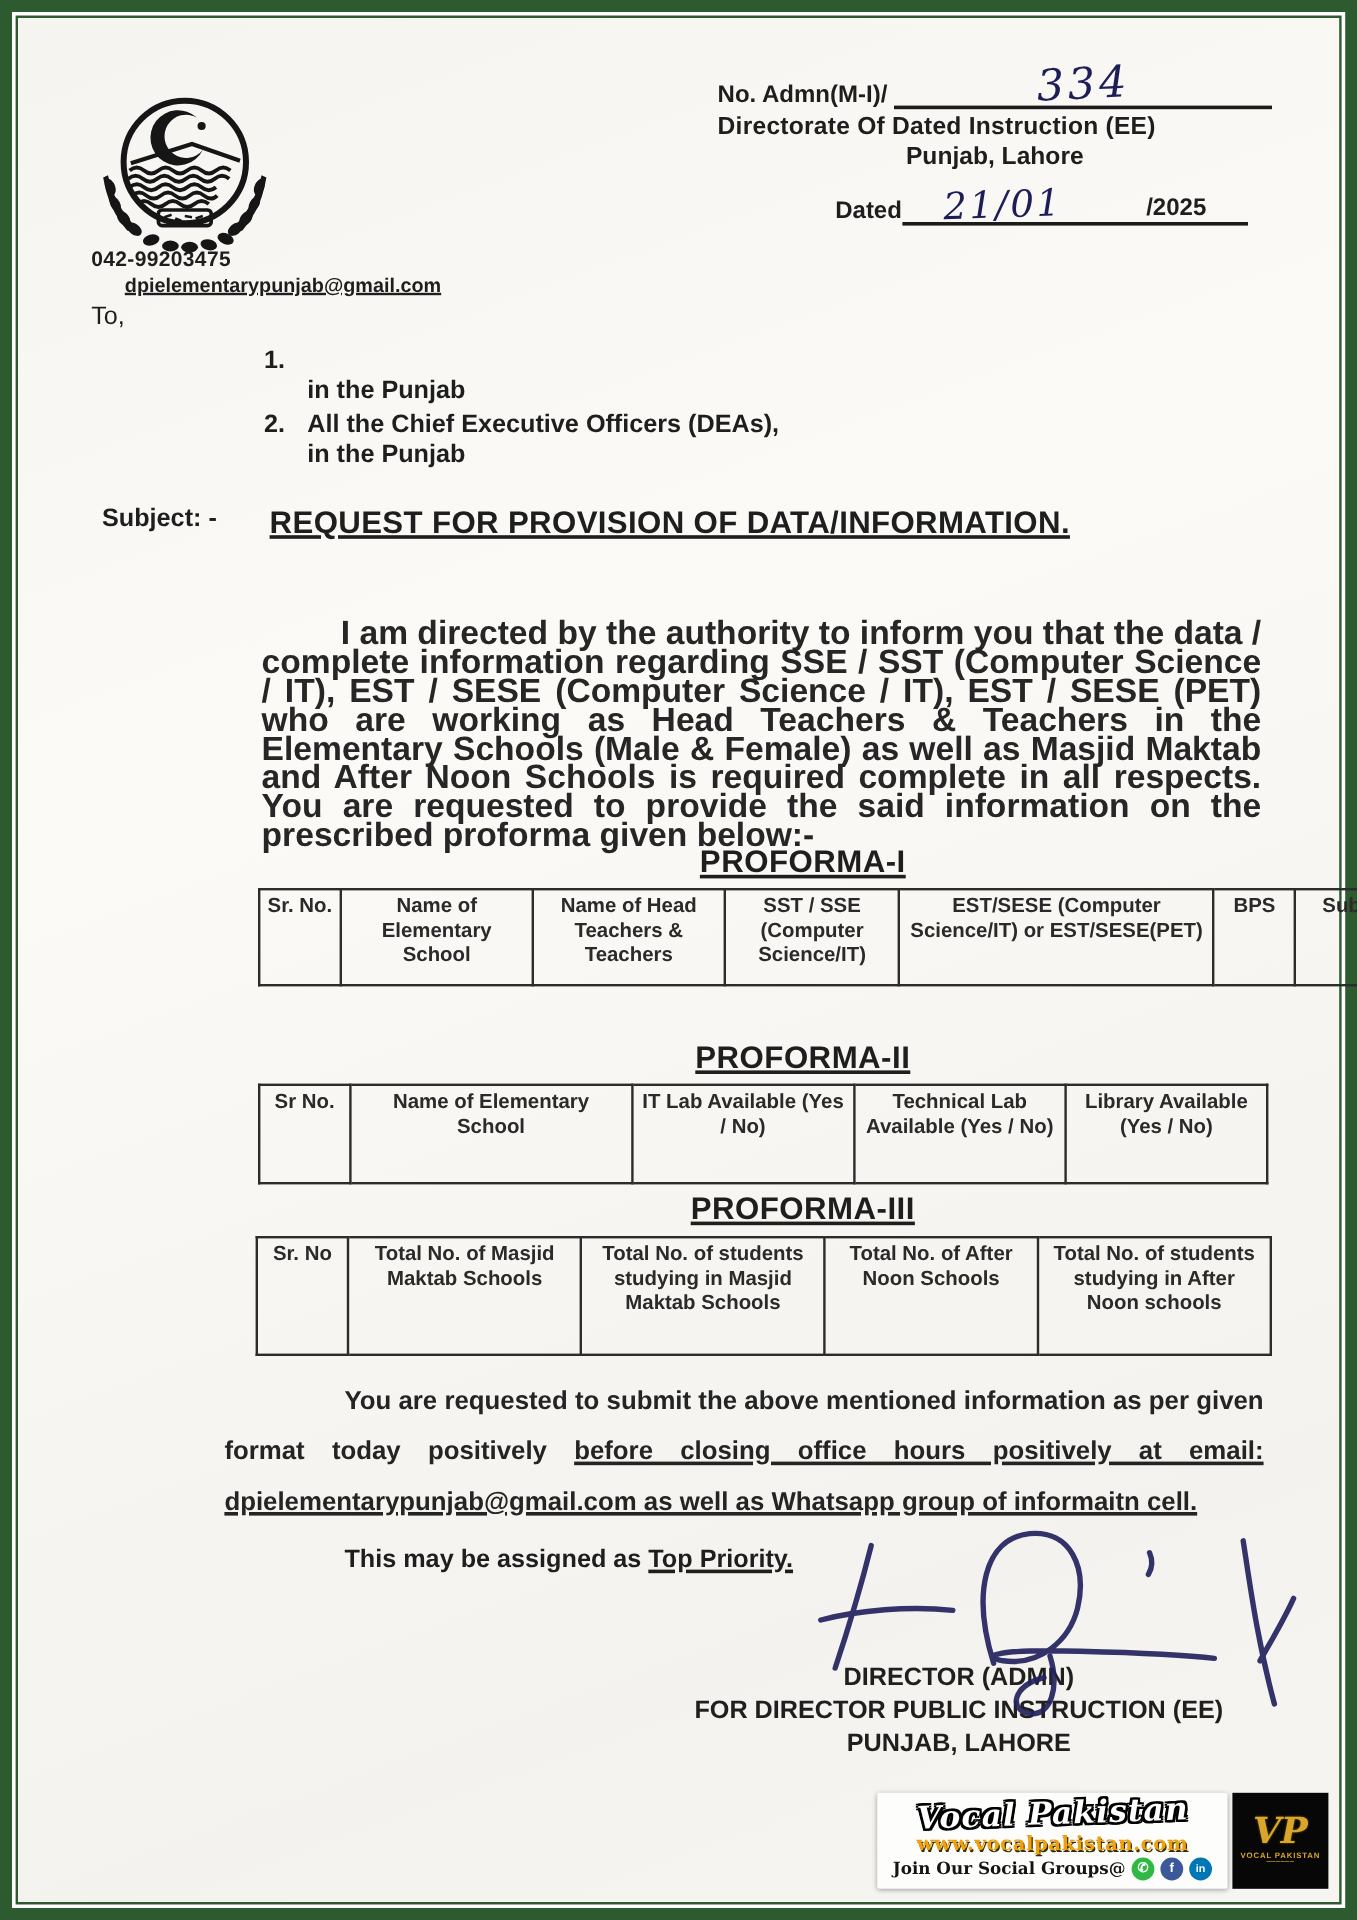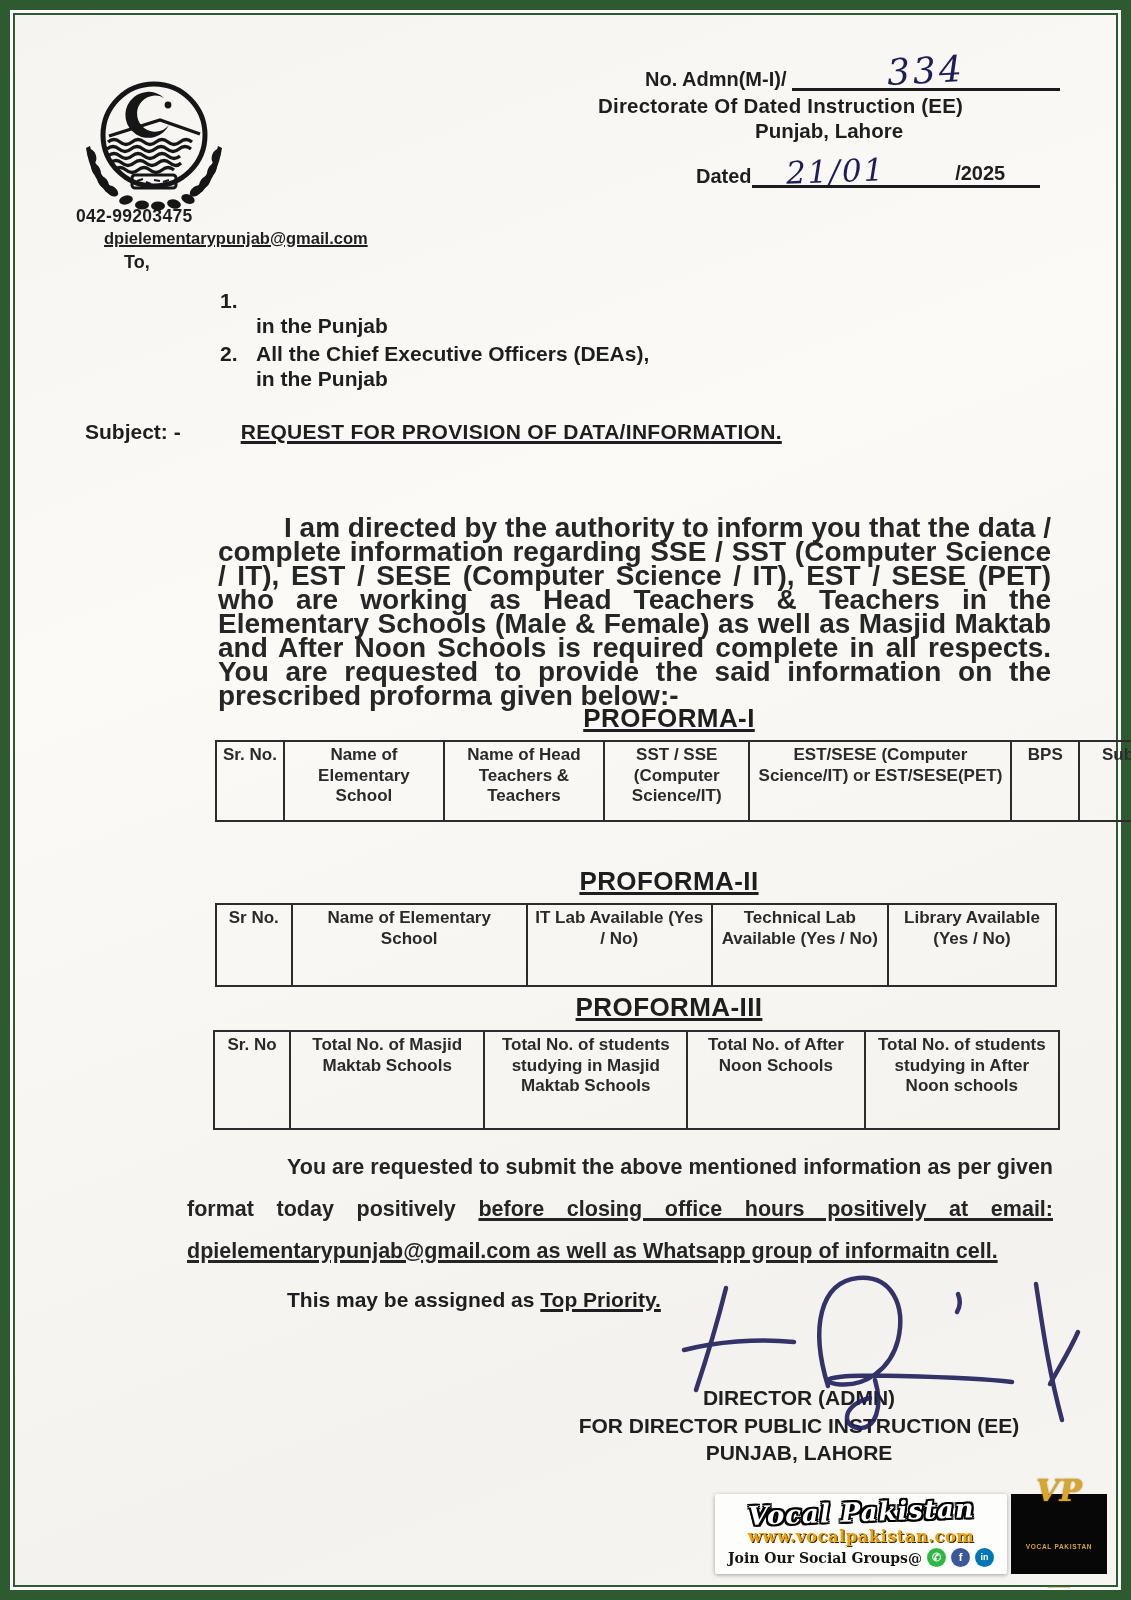--- a/index.html
+++ b/index.html
@@ -13,42 +13,42 @@
     position:absolute;inset:0;overflow:hidden;
     background:linear-gradient(160deg,#f5f4f0 0%,#fbfaf7 35%,#f3f2ee 80%,#f6f5f1 100%);
     box-shadow:inset 0 0 0 10px #2d5b2f, inset 0 0 0 13px #ffffff, inset 0 0 0 15px #2d5b2f;
   }
   .abs{position:absolute;}
   .hw{font-family:"DejaVu Serif", serif;font-style:italic;color:#1d1d58;font-weight:400;}
 
   
   .logo-wrap{left:76px;top:78px;width:156px;height:136px;}
   .refblock{left:598px;top:56px;width:462px;}
-  .ref-line1{display:flex;align-items:flex-end;font-size:20px;font-weight:bold;margin-left:47px;}
+  .ref-line1{display:flex;align-items:flex-end;font-size:20px;font-weight:bold;}
   .ref-underline{flex:1;border-bottom:3px solid #1c1c1c;text-align:center;margin-left:6px;}
   .ref-underline .hw{font-size:36px;line-height:30px;display:inline-block;transform:rotate(-3deg);letter-spacing:3px;}
   .ref-line2{font-size:20.5px;font-weight:bold;margin-top:3px;letter-spacing:0.2px;}
   .ref-line3{font-size:20.5px;font-weight:bold;text-align:center;margin-top:1px;}
   .date-row{display:flex;align-items:flex-end;font-size:20px;font-weight:bold;margin-top:14px;margin-left:98px;margin-right:20px;}
   .date-underline{flex:1;border-bottom:3px solid #1c1c1c;display:flex;align-items:flex-end;justify-content:space-around;}
   .date-underline .hw{font-size:31px;line-height:28px;display:inline-block;transform:rotate(-2deg);letter-spacing:2px;}
   .date-underline .yr{font-size:20px;font-weight:bold;}
 
   .phone{left:76px;top:206px;font-size:17.5px;font-weight:bold;letter-spacing:0.3px;}
   .email{left:76px;top:229px;font-size:16.5px;font-weight:bold;text-decoration:underline;text-decoration-thickness:2px;margin-left:28px;}
-  .to-label{left:76px;top:252px;font-size:18px;font-weight:bold;margin-left:48px;}
+  .to-label{left:76px;top:252px;font-size:21px;font-weight:normal;}
 
   .recipients{left:220px;top:288px;width:600px;}
   .rcpt{display:flex;gap:14px;font-size:21px;font-weight:bold;line-height:25px;margin-bottom:3px;}
   .rcpt .num{width:22px;}
   .rcpt .l2{font-weight:bold;}
 
   .subjectrow{left:85px;top:420px;display:flex;}
   .subj-label{font-size:21px;font-weight:bold;}
-  .subj-text{font-size:21px;font-weight:bold;margin-left:60px;text-decoration:underline;text-decoration-thickness:3px;letter-spacing:0.3px;}
+  .subj-text{font-size:26px;font-weight:bold;margin-left:44px;text-decoration:underline;text-decoration-thickness:3px;letter-spacing:0.3px;}
 
   .refer{left:285px;top:470px;font-size:21px;font-weight:bold;color:#2a2a2a;}
 
   .para1{left:218px;top:516px;width:833px;font-size:28px;font-weight:bold;line-height:24px;
          text-align:justify;color:#262626;text-indent:66px;}
 
   .pf-title{width:842px;text-align:center;font-size:26px;font-weight:bold;
             text-decoration:underline;text-decoration-thickness:3px;letter-spacing:0.4px;}
   .pf1-title{left:248px;top:703px;}
   .pf2-title{left:248px;top:866px;}
@@ -78,22 +78,22 @@
            align-items:center;box-shadow:0 1px 4px rgba(0,0,0,0.35);border-radius:2px;}
   .wm-script{font-family:"DejaVu Serif", serif;font-style:italic;font-weight:bold;font-size:26px;line-height:27px;
              color:#ffffff;letter-spacing:1px;transform:rotate(-2deg);
              text-shadow:-2px -2px 0 #000,2px -2px 0 #000,-2px 2px 0 #000,2px 2px 0 #000,0 -2px 0 #000,0 2px 0 #000,-2px 0 0 #000,2px 0 0 #000;}
   .wm-site{font-family:"DejaVu Serif", serif;font-weight:bold;font-size:16.5px;color:#efa10c;
            text-shadow:1px 1px 0 #3a2c00;letter-spacing:0.4px;margin-top:1px;}
   .wm-social{display:flex;gap:5px;align-items:center;font-family:"DejaVu Serif", serif;font-weight:bold;
              font-size:14px;color:#141414;margin-top:2px;}
   .wm-icon{width:19px;height:19px;border-radius:50%;color:#fff;font-size:11px;line-height:19px;
            text-align:center;font-weight:bold;font-family:"Liberation Sans",sans-serif;}
-  .wm-logo{width:96px;background:#070707;display:flex;flex-direction:column;align-items:center;
-           justify-content:center;margin-left:4px;gap:36px;}
+  .wm-logo{width:80px;background:#070707;display:flex;flex-direction:column;align-items:center;
+           justify-content:center;margin-left:4px;}
   .wm-mono{font-family:"DejaVu Serif", serif;font-weight:bold;font-style:italic;font-size:30px;line-height:30px;
            color:#d9a62a;text-shadow:0 0 2px #7c5e0d;}
   .wm-caption{font-size:6.5px;color:#d9a62a;letter-spacing:0.7px;font-weight:bold;margin-top:1px;
               font-family:"Liberation Sans",sans-serif;}
   .wm-sub{font-size:4.5px;color:#b0882a;letter-spacing:0.4px;margin-top:1px;}
 </style>
 </head>
 <body>
 
 <div class="paper">

